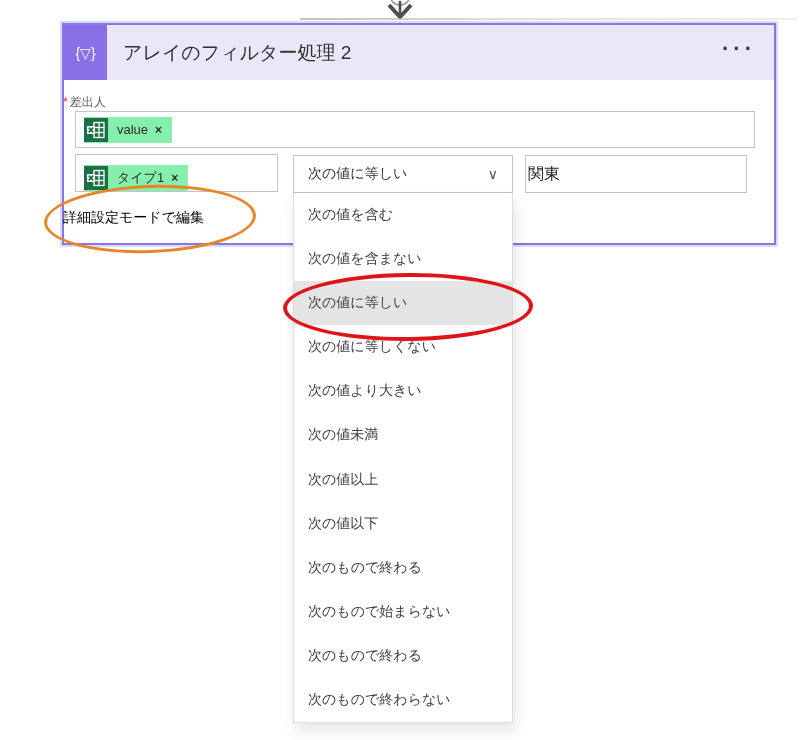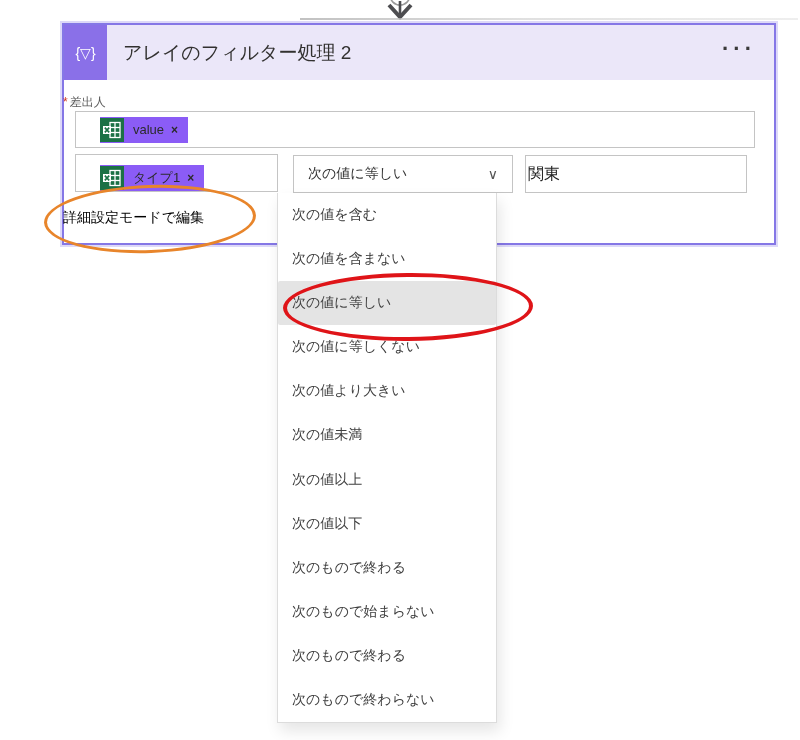--- a/index.html
+++ b/index.html
@@ -26,32 +26,32 @@
 
   
   .field-label{position:absolute;left:63px;top:94px;font-size:12px;color:#5b5b5b;}
   .req{color:#cf3721;margin-right:2px;}
   .box{position:absolute;box-sizing:border-box;background:#fff;border:1px solid #c4c4c4;
     display:flex;align-items:center;}
   .from-box{left:75px;top:111px;width:680px;height:37px;}
   .left-box{left:75px;top:154px;width:203px;height:38px;align-items:flex-end;}
   .op-box{left:293px;top:155px;width:220px;height:38px;cursor:pointer;}
   .val-box{left:525px;top:155px;width:222px;height:38px;}
-  .token{display:inline-flex;align-items:center;background:#8b5cf6;height:26px;margin-left:24px;
+  .token{display:inline-flex;align-items:center;background:#86efac;height:26px;margin-left:8px;
     padding-right:10px;font-size:13px;color:#2b2b2b;cursor:pointer;}
   .token .tlabel{margin-left:9px;}
   .remove-x{font-size:12px;font-weight:700;color:#2b2b2b;margin-left:7px;cursor:pointer;}
   .op-value{margin-left:14px;font-size:14px;color:#333;}
   .chevron{margin-left:auto;margin-right:14px;font-size:14px;color:#555;}
   .val-input{border:none;outline:none;width:190px;font-size:16px;color:#222;
     font-family:inherit;background:transparent;}
   .adv-link{position:absolute;left:63px;top:209px;font-size:14px;color:#000000;cursor:pointer;}
 
   
-  .dd-list{position:absolute;left:277px;top:193px;width:220px;height:530px;box-sizing:border-box;
+  .dd-list{position:absolute;left:293px;top:193px;width:220px;height:530px;box-sizing:border-box;
     background:#fff;border:1px solid #dcdcdc;border-top:none;z-index:10;display:flex;
     flex-direction:column;box-shadow:3px 8px 14px rgba(0,0,0,.10);}
   .opt{flex:1 1 0;display:flex;align-items:center;padding-left:14px;font-size:14px;color:#404040;
     cursor:pointer;}
   .opt.selected{background:#e4e4e4;border-radius:2px;}
 
   
   .annot{position:absolute;border-radius:50%;z-index:20;pointer-events:none;}
   .annot-orange{left:44px;top:185px;width:206px;height:62px;border:3.5px solid #e8852b;
     transform:rotate(-2deg);}

